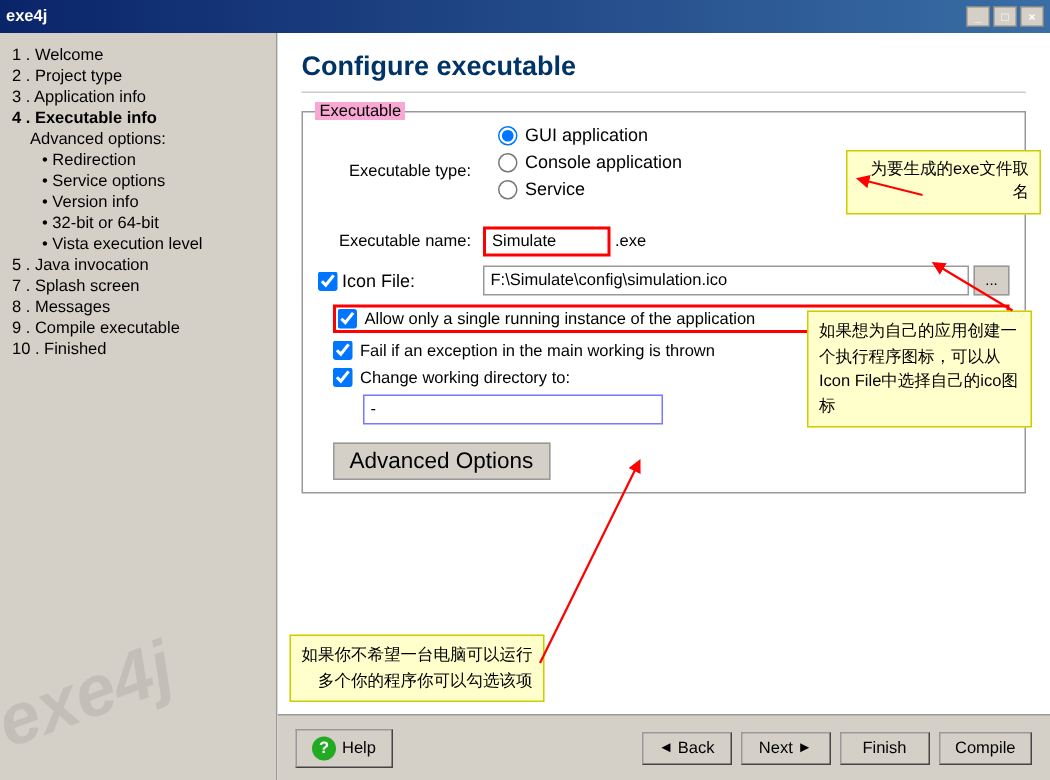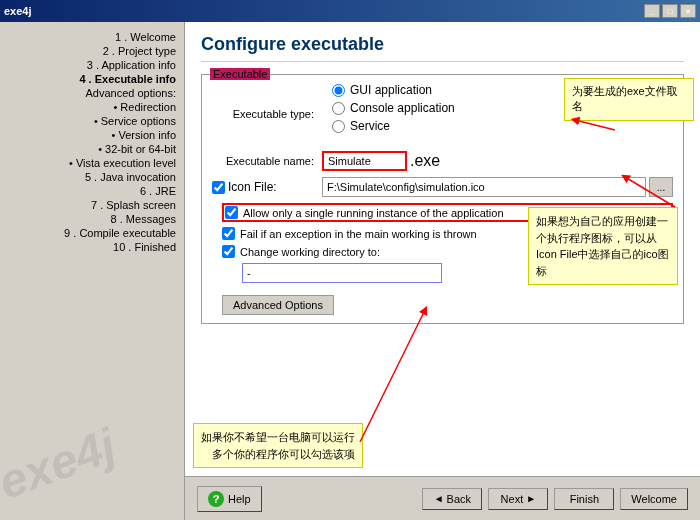--- a/index.html
+++ b/index.html
@@ -54,21 +54,20 @@
       padding: 8px 6px;
       font-size: 11px;
       color: #000;
       position: relative;
       overflow: hidden;
     }
     .sidebar-item {
       padding: 1px 2px;
       cursor: pointer;
       white-space: nowrap;
-      text-align: right;
     }
     .sidebar-item.active {
       color: #000;
       font-weight: bold;
     }
     .sidebar-item.sub {
       padding-left: 14px;
     }
     .sidebar-item.subsub {
       padding-left: 22px;
@@ -108,21 +107,21 @@
     .group-box {
       border: 1px solid #999;
       padding: 8px 10px;
       margin-bottom: 8px;
       position: relative;
     }
     .group-box-label {
       position: absolute;
       top: -7px;
       left: 8px;
-      background: #be185d;
+      background: #f9a8d4;
       padding: 0 3px;
       font-size: 11px;
     }
 
     
     .form-row {
       display: flex;
       align-items: center;
       margin-bottom: 6px;
     }
@@ -156,21 +155,21 @@
       height: 20px;
       outline: none;
     }
     .text-input.highlighted {
       border: 2px solid red;
     }
 
     
     .exe-suffix {
       margin-left: 3px;
-      font-size: 16px;
+      font-size: 11px;
     }
 
     
     .icon-file-input {
       flex: 1;
       border: 1px solid #999;
       padding: 2px 4px;
       font-size: 11px;
       height: 20px;
       background: white;
@@ -201,21 +200,21 @@
     .checkbox-row.highlighted-check {
       border: 2px solid red;
       padding: 1px;
     }
 
     
     .adv-btn {
       background: #d4d0c8;
       border: 1px solid #999;
       padding: 3px 10px;
-      font-size: 11px;
+      font-size: 15px;
       cursor: pointer;
       margin-top: 6px;
     }
 
     
     .tooltip-box {
       position: absolute;
       background: #ffffcc;
       border: 1px solid #cccc00;
       padding: 5px 7px;
@@ -316,21 +315,20 @@
     <div class="sidebar-item">2 . Project type</div>
     <div class="sidebar-item">3 . Application info</div>
     <div class="sidebar-item active">4 . Executable info</div>
     <div class="sidebar-item sub">Advanced options:</div>
     <div class="sidebar-item subsub">• Redirection</div>
     <div class="sidebar-item subsub">• Service options</div>
     <div class="sidebar-item subsub">• Version info</div>
     <div class="sidebar-item subsub">• 32-bit or 64-bit</div>
     <div class="sidebar-item subsub">• Vista execution level</div>
     <div class="sidebar-item">5 . Java invocation</div>
-    <div class="sidebar-item">6 . JRE</div>
     <div class="sidebar-item">7 . Splash screen</div>
     <div class="sidebar-item">8 . Messages</div>
     <div class="sidebar-item">9 . Compile executable</div>
     <div class="sidebar-item">10 . Finished</div>
     <div class="sidebar-watermark">exe4j</div>
   </div>
 
   <div class="content">
     <div class="page-title">Configure executable</div>
 
@@ -386,34 +384,34 @@
         <div class="form-row" style="padding-left:20px;">
           <input type="text" class="text-input" value="-" style="width: 200px;">
         </div>
       </div>
 
       <div style="padding-left:10px;margin-top:4px;">
         <button class="adv-btn">Advanced Options</button>
       </div>
     </div>
 
-    <div class="tooltip-box" style="top:56px;right:6px;max-width:130px;">
+    <div class="tooltip-box" style="top:78px;right:6px;max-width:130px;text-align:right;">
       <span>为要生成的exe文件取名</span>
     </div>
 
     <svg style="position:absolute;top:0;left:0;width:100%;height:100%;pointer-events:none;">
       <line x1="430" y1="108" x2="390" y2="98" stroke="red" stroke-width="1.5" marker-end="url(#arr)"></line>
       <defs>
         <marker id="arr" markerWidth="6" markerHeight="6" refX="3" refY="3" orient="auto">
           <path d="M0,0 L0,6 L6,3 z" fill="red"></path>
         </marker>
       </defs>
     </svg>
 
-    <div class="tooltip-box" style="top:185px;right:22px;max-width:150px;line-height:1.5;">
+    <div class="tooltip-box" style="top:185px;right:12px;max-width:150px;line-height:1.5;">
       <span>如果想为自己的应用创建一个执行程序图标，可以从Icon File中选择自己的ico图标</span>
     </div>
 
     <svg style="position:absolute;top:0;left:0;width:100%;height:100%;pointer-events:none;">
       <line x1="490" y1="185" x2="440" y2="155" stroke="red" stroke-width="1.5" marker-end="url(#arr2)"></line>
       <defs>
         <marker id="arr2" markerWidth="6" markerHeight="6" refX="3" refY="3" orient="auto">
           <path d="M0,0 L0,6 L6,3 z" fill="red"></path>
         </marker>
       </defs>
@@ -445,18 +443,18 @@
           <span>Back</span>
         </button>
         <button class="nav-btn">
           <span>Next</span>
           <span class="arrow">►</span>
         </button>
         <button class="nav-btn">
           <span>Finish</span>
         </button>
         <button class="nav-btn">
-          <span>Welcome</span>
+          <span>Compile</span>
         </button>
       </div>
     </div>
   </div>
 </div>
 
 </body></html>

